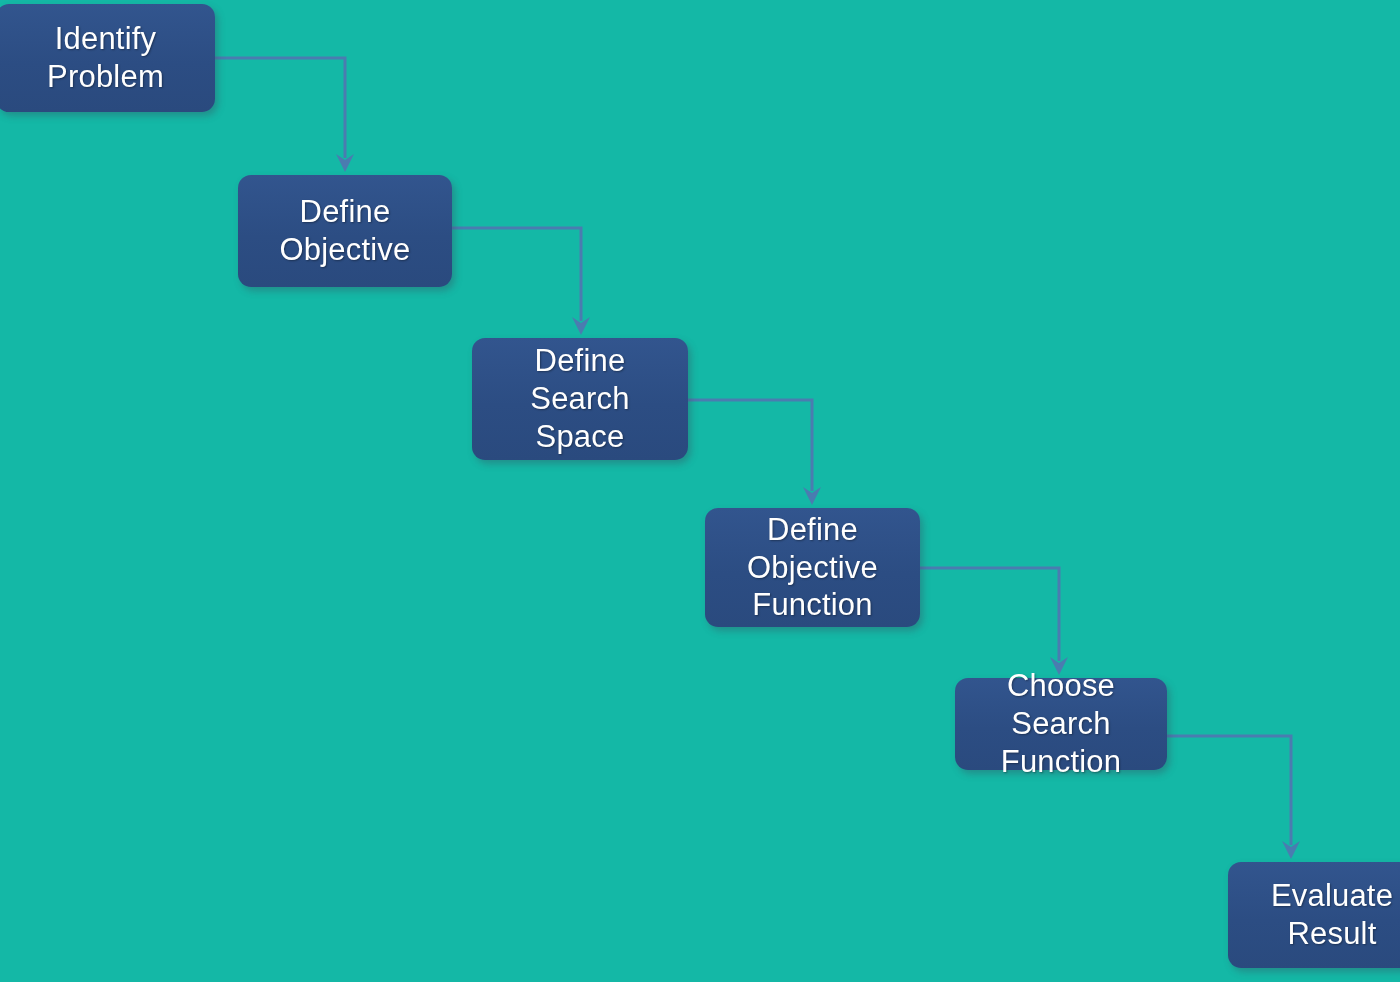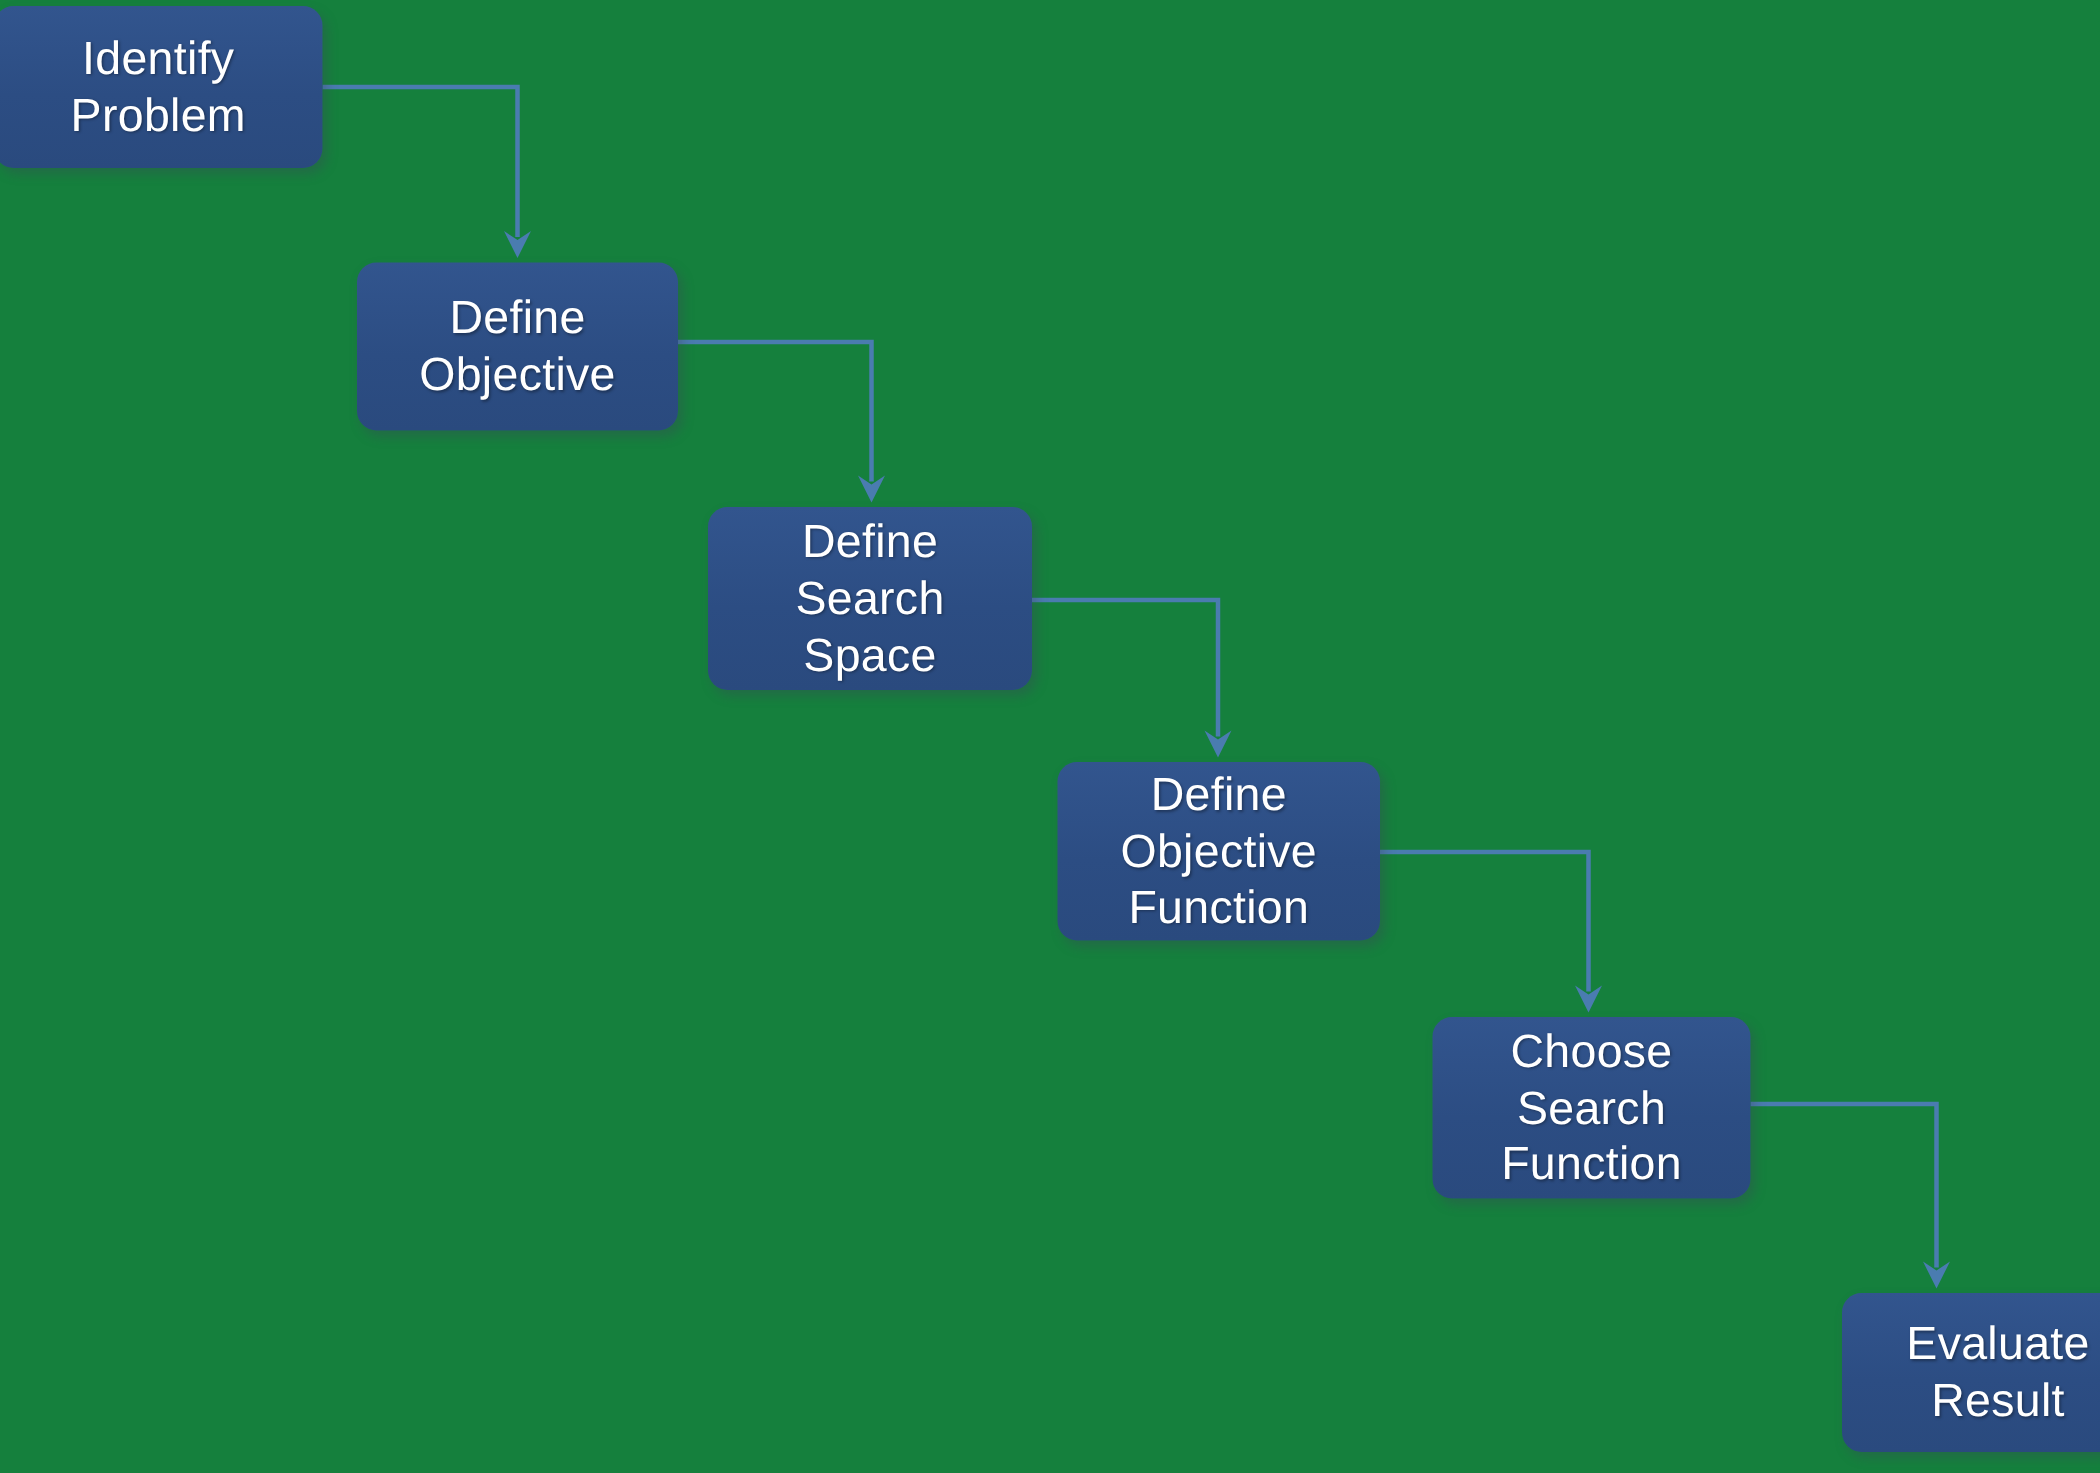--- a/index.html
+++ b/index.html
@@ -49,21 +49,21 @@
     letter-spacing: 0.2px;
     text-shadow: 1px 1px 2px rgba(0,0,0,0.35);
     white-space: pre-line;
     padding: 0 6px;
     box-sizing: border-box;
   }
 </style>
 </head>
 <body>
 
-<div id="canvas" style="background: #15803d;">
+<div id="canvas" style="background: #14b8a6;">
 
   <svg id="edge-layer" viewBox="0 0 1400 982" width="1400" height="982" xmlns="http://www.w3.org/2000/svg" aria-hidden="true">
       <g>
         <path d="M 215 58 L 345 58 L 345 158" fill="none" stroke="#4a7cb0" stroke-width="3" stroke-linecap="butt" stroke-linejoin="miter"></path>
         <path d="M 336 154 L 345 172 L 354 154 L 345 160 Z" fill="#4a7cb0" stroke="none"></path>
       </g>
       <g>
         <path d="M 452 228 L 581 228 L 581 321" fill="none" stroke="#4a7cb0" stroke-width="3" stroke-linecap="butt" stroke-linejoin="miter"></path>
         <path d="M 572 317 L 581 335 L 590 317 L 581 323 Z" fill="#4a7cb0" stroke="none"></path>
       </g>
@@ -93,21 +93,21 @@
       <div class="node" style="left: 472px; top: 338px; width: 216px; height: 122px;">
         <span class="node-label">Define
 Search
 Space</span>
       </div>
       <div class="node" style="left: 705px; top: 508px; width: 215px; height: 119px;">
         <span class="node-label">Define
 Objective
 Function</span>
       </div>
-      <div class="node" style="left: 955px; top: 678px; width: 212px; height: 121px;">
+      <div class="node" style="left: 955px; top: 678px; width: 212px; height: 92px;">
         <span class="node-label">Choose
 Search
 Function</span>
       </div>
       <div class="node" style="left: 1228px; top: 862px; width: 208px; height: 106px;">
         <span class="node-label">Evaluate
 Result</span>
       </div>
     </div>
 

